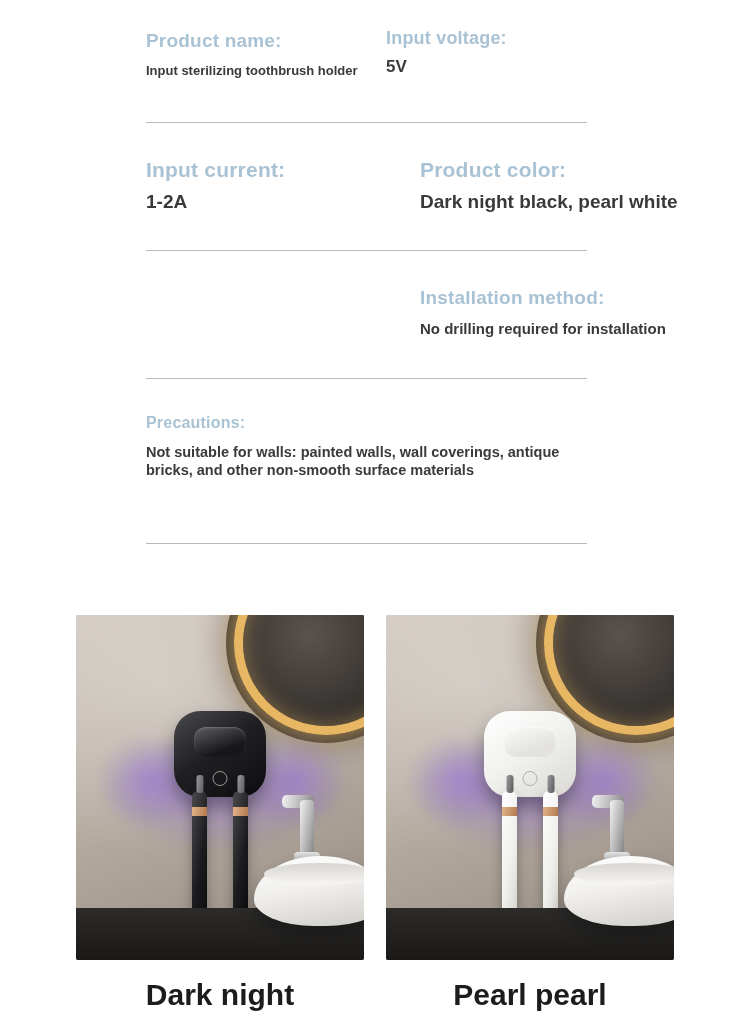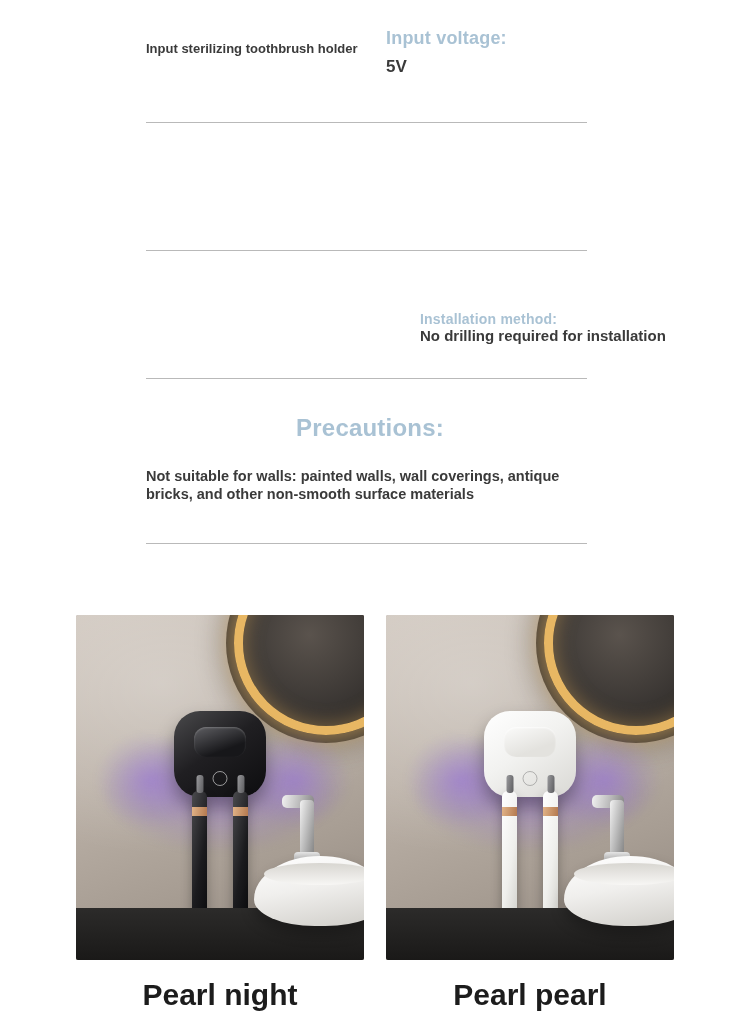--- a/index.html
+++ b/index.html
@@ -71,28 +71,28 @@
   #r4 .spec-label { font-size: 21px; }
   #r4 .spec-value { font-size: 19px; margin-top: 9px; }
 
   #d2 { left: 146px; top: 250px; width: 441px; }
 
   #r5 { left: 146px; top: 287px; }
   #r5 .spec-label { font-size: 15px; }
   #r5 .spec-value { font-size: 17px; margin-top: 10px; }
 
   #r6 { left: 420px; top: 287px; }
-  #r6 .spec-label { font-size: 14px; margin-top: 24px; }
-  #r6 .spec-value { font-size: 15px; }
+  #r6 .spec-label { font-size: 19px; }
+  #r6 .spec-value { font-size: 15px; margin-top: 11px; }
 
   #d3 { left: 146px; top: 378px; width: 441px; }
 
   #r7 { left: 146px; top: 414px; }
-  #r7 .spec-label { font-size: 24px; text-align: center; }
-  #r7 .spec-value { font-size: 14.5px; margin-top: 26px; width: 448px; }
+  #r7 .spec-label { font-size: 16px; }
+  #r7 .spec-value { font-size: 14.5px; margin-top: 12px; width: 448px; }
 
   #d4 { left: 146px; top: 543px; width: 441px; }
 
   
   .gallery {
     position: absolute;
     left: 0;
     top: 600px;
     width: 750px;
     height: 435px;
@@ -322,31 +322,40 @@
   }
   .caption.left  { left: 76px; }
   .caption.right { left: 386px; }
 </style>
 </head>
 <body>
 
 <div class="spec-sheet">
 
   <div class="spec-row" id="r1">
+    <div class="spec-label">Product name:</div>
     <div class="spec-value">Input sterilizing toothbrush holder</div>
   </div>
 
   <div class="spec-row" id="r2">
     <div class="spec-label">Input voltage:</div>
     <div class="spec-value">5V</div>
   </div>
 
   <div class="divider" id="d1"></div>
 
-
+  <div class="spec-row" id="r3">
+    <div class="spec-label">Input current:</div>
+    <div class="spec-value">1-2A</div>
+  </div>
+
+  <div class="spec-row" id="r4">
+    <div class="spec-label">Product color:</div>
+    <div class="spec-value">Dark night black, pearl white</div>
+  </div>
 
   <div class="divider" id="d2"></div>
 
 
   <div class="spec-row" id="r6">
     <div class="spec-label">Installation method:</div>
     <div class="spec-value">No drilling required for installation</div>
   </div>
 
   <div class="divider" id="d3"></div>
@@ -414,15 +423,15 @@
       </div>
 
       <div class="faucet-spout"></div>
       <div class="faucet-stem"></div>
       <div class="faucet-base"></div>
       <div class="counter"></div>
       <div class="basin"></div>
     </div>
   </div>
 
-  <div class="caption left">Pearl night</div>
+  <div class="caption left">Dark night</div>
   <div class="caption right">Pearl pearl</div>
 </div>
 
 </body></html>

